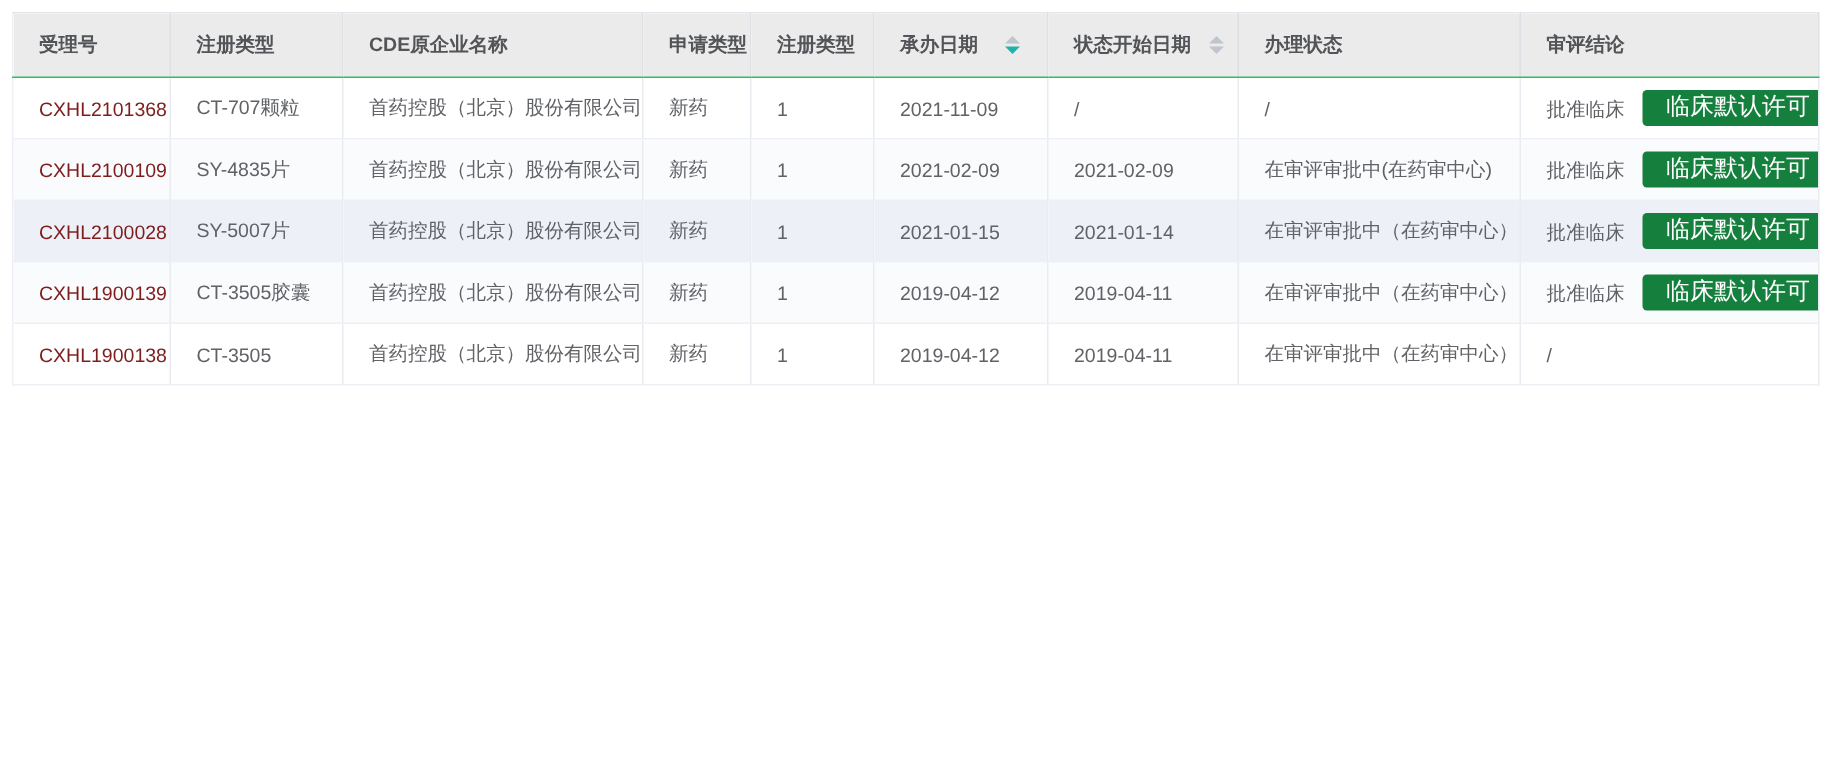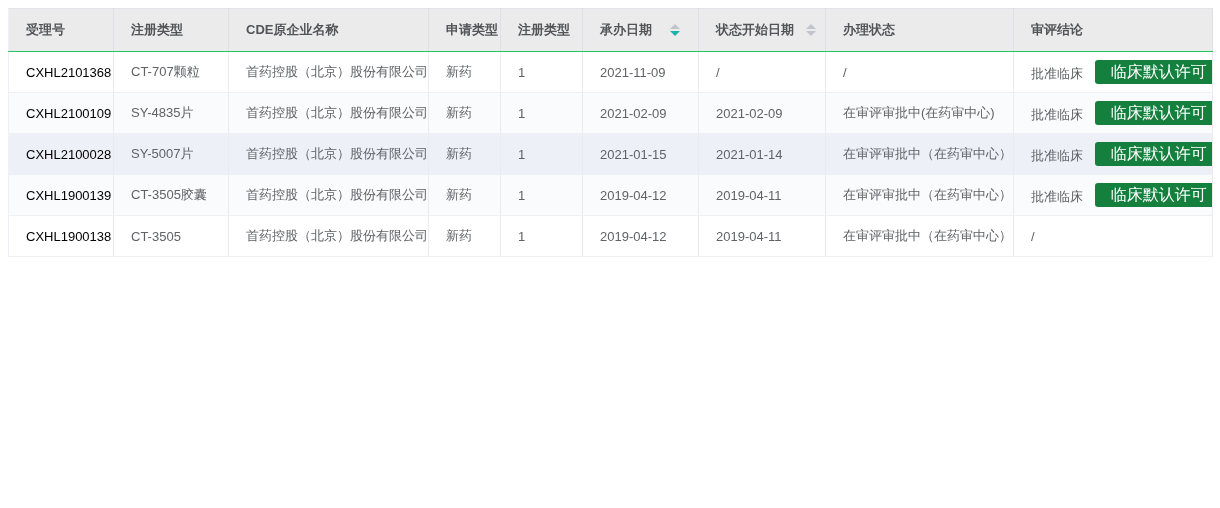--- a/index.html
+++ b/index.html
@@ -30,21 +30,21 @@
     font-weight: bold;
     height: 42px;
     border-right-color: #dee0e5;
     border-bottom: 1px solid #22c55e;
   }
   tbody td { height: 40px; background-clip: padding-box; }
   tbody tr:nth-child(even) { background: #fafbfd; }
   tbody tr.row-hover { background: #edf0f7; }
   table { border: 1px solid #eef0f5; border-top: none; }
   thead tr { border-top: 1px solid #e3e5ea; }
-  a.accept-link { color: #000000; text-decoration: none; cursor: pointer; }
+  a.accept-link { color: #7f1d1d; text-decoration: none; cursor: pointer; }
   .th-inner { display: flex; align-items: center; }
   .caret-wrapper {
     display: inline-flex;
     flex-direction: column;
     align-items: center;
     margin-left: 18px;
     cursor: pointer;
   }
   .caret { width: 0; height: 0; border-left: 5px solid transparent; border-right: 5px solid transparent; }
   .caret.up { border-bottom: 5px solid #c0c4cc; margin-bottom: 2px; }

